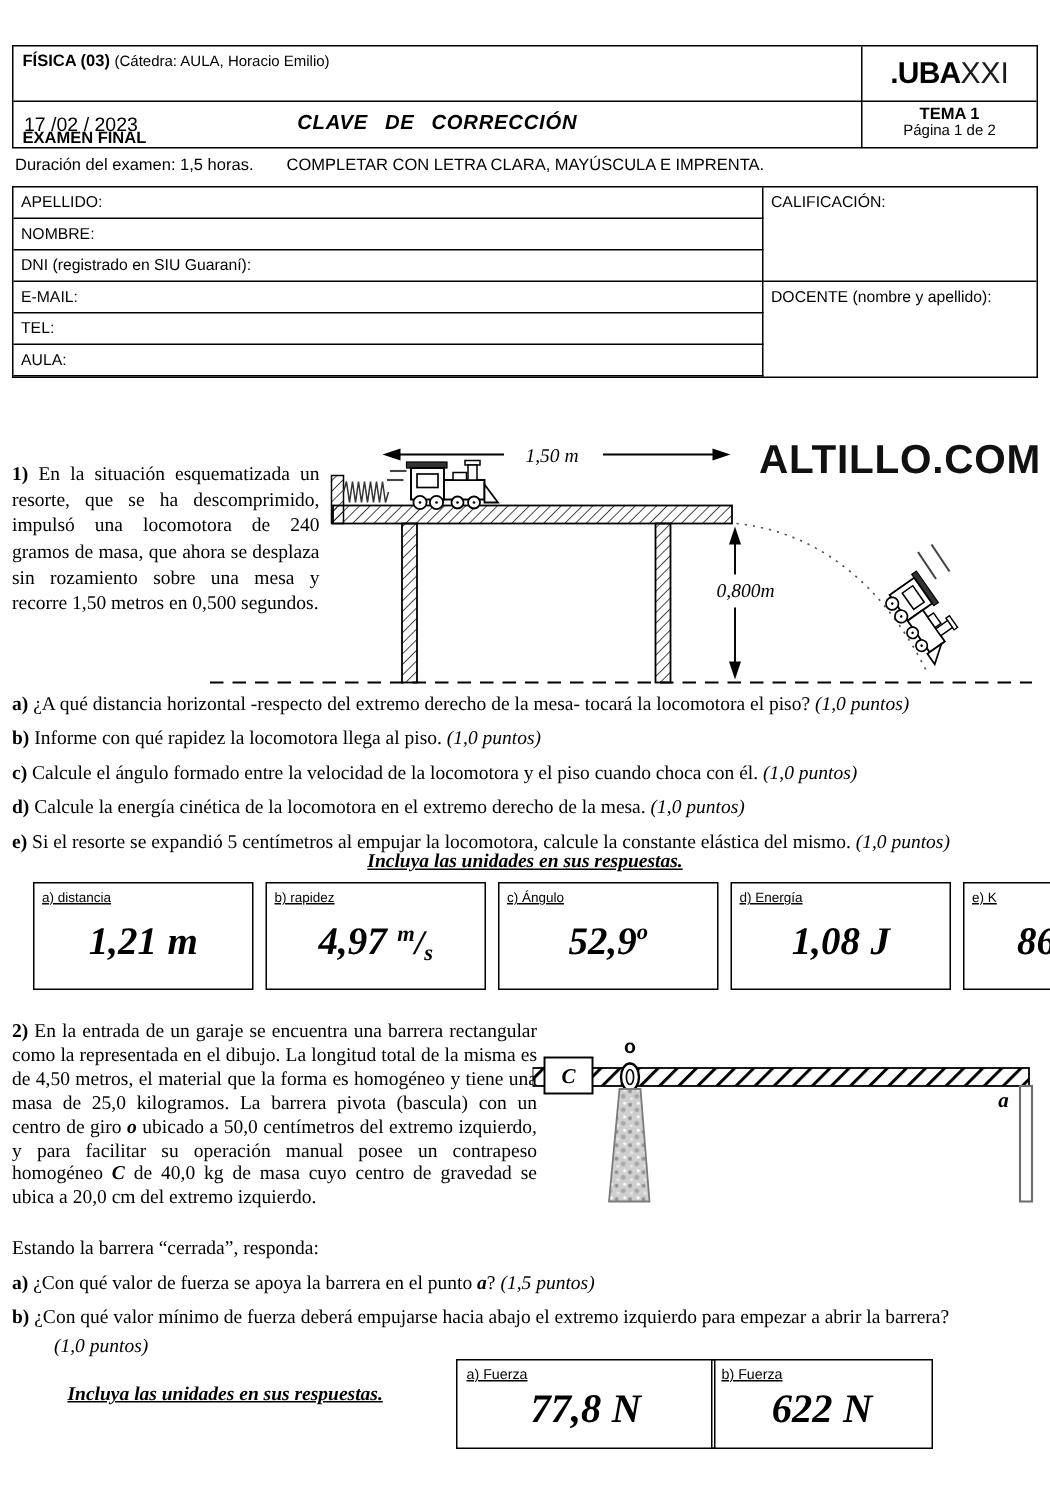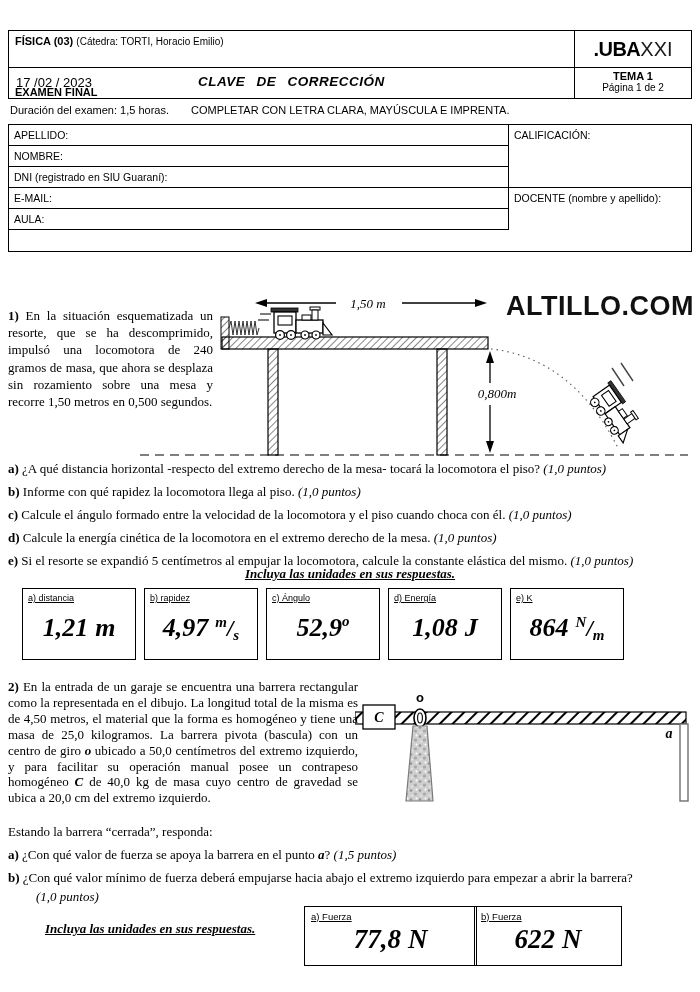--- a/index.html
+++ b/index.html
@@ -52,21 +52,21 @@
   .notice sup { font-size:10px; }
 
   
   .p1text { position:absolute; left:8px; top:307px; width:205px; font-size:13px; line-height:17.2px; text-align:justify; }
   .d1 { position:absolute; left:140px; top:288px; }
   .q { position:absolute; left:8px; width:684px; font-size:13px; }
   .units1 { position:absolute; left:0; top:566px; width:700px; text-align:center; font-size:13px; font-weight:bold; font-style:italic; text-decoration:underline; }
 
   
   .ansrow { position:absolute; left:22px; top:588px; display:flex; gap:8px; }
-  .abox { width:114px; height:72px; border:1.4px solid #000; position:relative; }
+  .abox { width:147px; height:72px; border:1.4px solid #000; position:relative; }
   .abox .lbl { position:absolute; left:5px; top:4px; font-family:"Liberation Sans", sans-serif; font-size:9px; text-decoration:underline; }
   .abox .val { position:absolute; left:0; right:0; top:24px; text-align:center; font-size:26px; font-weight:bold; font-style:italic; white-space:nowrap; }
   .val .unit { margin-left:7px; }
   .val .usup { font-size:15px; position:relative; top:-9px; }
   .val .usub { font-size:15px; position:relative; top:4px; }
   .val .uslash { font-size:23px; }
   .val .deg { font-size:15px; position:relative; top:-10px; }
 
   
   .p2text { position:absolute; left:8px; top:679px; width:350px; font-size:13px; line-height:15.9px; text-align:justify; }
@@ -83,21 +83,21 @@
   .fbox .lbl { position:absolute; left:6px; top:4px; font-family:"Liberation Sans", sans-serif; font-size:9.5px; text-decoration:underline; }
   .fbox .val { position:absolute; left:0; right:0; top:17px; text-align:center; font-size:27px; font-weight:bold; font-style:italic; }
 </style>
 </head>
 <body>
 
 <div class="page">
 
   <div class="hdr">
     <div class="hdr-l1">
-      <div><span class="b">FÍSICA (03)</span> <span class="rest">(Cátedra: TORTI, Horacio Emilio)</span></div>
+      <div><span class="b">FÍSICA (03)</span> <span class="rest">(Cátedra: AULA, Horacio Emilio)</span></div>
       <div class="b">EXAMEN FINAL</div>
     </div>
     <div class="hdr-r1">
       <span class="logo-b">.UBA</span>
         <span class="logo-l">XXI</span>
     </div>
     <div class="hdr-l2">
       <span class="hdr-date">17 /02 / 2023</span>
       <span class="hdr-clave">CLAVE DE CORRECCIÓN</span>
     </div>
@@ -111,20 +111,21 @@
     <span>Duración del examen: 1,5 horas.</span><span class="gap"></span><span>COMPLETAR CON LETRA CLARA, MAYÚSCULA E IMPRENTA.</span>
   </div>
 
   <div class="form">
     <div class="fcell">APELLIDO:</div>
     <div class="rcell1">CALIFICACIÓN:</div>
     <div class="fcell">NOMBRE:</div>
     <div class="fcell">DNI (registrado en SIU Guaraní):</div>
     <div class="fcell">E-MAIL:</div>
     <div class="rcell2">DOCENTE (nombre y apellido):</div>
+    <div class="fcell">TEL:</div>
     <div class="fcell">AULA:</div>
   </div>
 
 
   <div class="p1text"><span class="b">1) </span><span>En la situación esquematizada un resorte, que se ha descomprimido, impulsó una locomotora de 240 gramos de masa, que ahora se desplaza sin rozamiento sobre una mesa y recorre 1,50 metros en 0,500 segundos.</span></div>
 
   <svg class="d1" width="556" height="172" viewBox="0 0 556 172">
     <defs>
       <pattern id="h1" patternUnits="userSpaceOnUse" width="5" height="5" patternTransform="rotate(45)">
         <line x1="0" y1="0" x2="0" y2="5" stroke="#222" stroke-width="1.1"></line>

